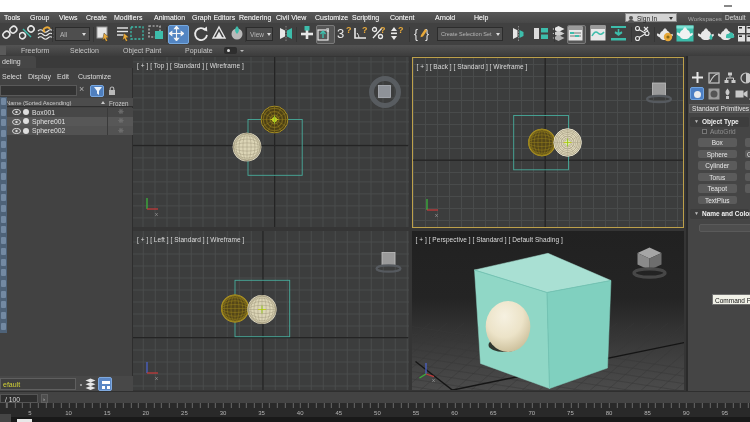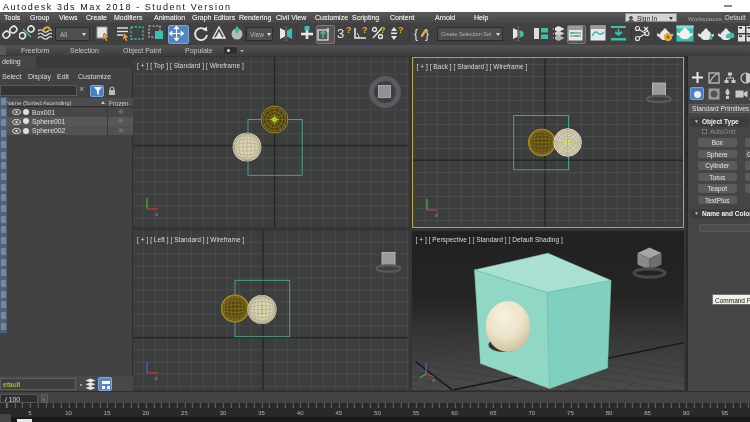--- a/index.html
+++ b/index.html
@@ -1,15 +1,14 @@
 <!DOCTYPE html>
 <html><head><meta charset="utf-8"><style>*{margin:0;padding:0;box-sizing:border-box}body{width:750px;height:422px;overflow:hidden}#app{position:relative;width:750px;height:422px;background:#3a3a3a;font-family:"Liberation Sans",sans-serif;overflow:hidden}.abs{position:absolute}.vp{position:absolute;overflow:hidden}.vplabel{position:absolute;left:4px;top:5px;font-size:6.5px;color:#dcdcdc;white-space:nowrap;letter-spacing:0.05px}.wire{background-color:#3c3d3d;background-image:linear-gradient(#494b4b 1px,transparent 1px),linear-gradient(90deg,#494b4b 1px,transparent 1px);background-size:12px 12px}.mtxt{position:absolute;top:1.5px;font-size:7px;color:#ebebeb;white-space:nowrap;text-shadow:0 0 0.6px rgba(255,255,255,0.55)}.rtab{position:absolute;top:2px;font-size:7px;color:#c6c6c6;white-space:nowrap}.ti{position:absolute;top:3px}.cbtn{position:absolute;left:9.5px;width:39.5px;height:8.8px;background:#5b5b5b;border-radius:2px;color:#e8e8e8;font-size:6.5px;text-align:center;line-height:9px}.cbtn2{position:absolute;left:57px;width:9px;height:8.8px;background:#5b5b5b;border-radius:2px 0 0 2px;color:#e8e8e8;font-size:6.5px;line-height:9px;padding-left:2px}.roll{position:absolute;left:2px;right:1px;height:9.5px;background:#3d3d3d;border-radius:2px;color:#f0f0f0;font-size:6.5px;font-weight:bold;line-height:9.5px;white-space:nowrap}</style></head><body>
 <div id="app">
     <div class="abs" style="left:0;top:0;width:750px;height:12px;background:#ffffff">
-      <div class="abs" style="left:3px;top:1.5px;font-size:9px;letter-spacing:1.55px;color:#111">Autodesk 3ds Max 2018 - Student Version</div>
       <div class="abs" style="left:724px;top:5px;width:8px;height:1.6px;background:#888"></div>
     </div>
     <div class="abs" style="left:0;top:12px;width:750px;height:11px;background:linear-gradient(#585858,#474747)">
       <div class="mtxt" style="left:4px">Tools</div>
       <div class="mtxt" style="left:30px">Group</div>
       <div class="mtxt" style="left:59px">Views</div>
       <div class="mtxt" style="left:86px">Create</div>
       <div class="mtxt" style="left:114px">Modifiers</div>
       <div class="mtxt" style="left:154px">Animation</div>
       <div class="mtxt" style="left:192px">Graph Editors</div>

